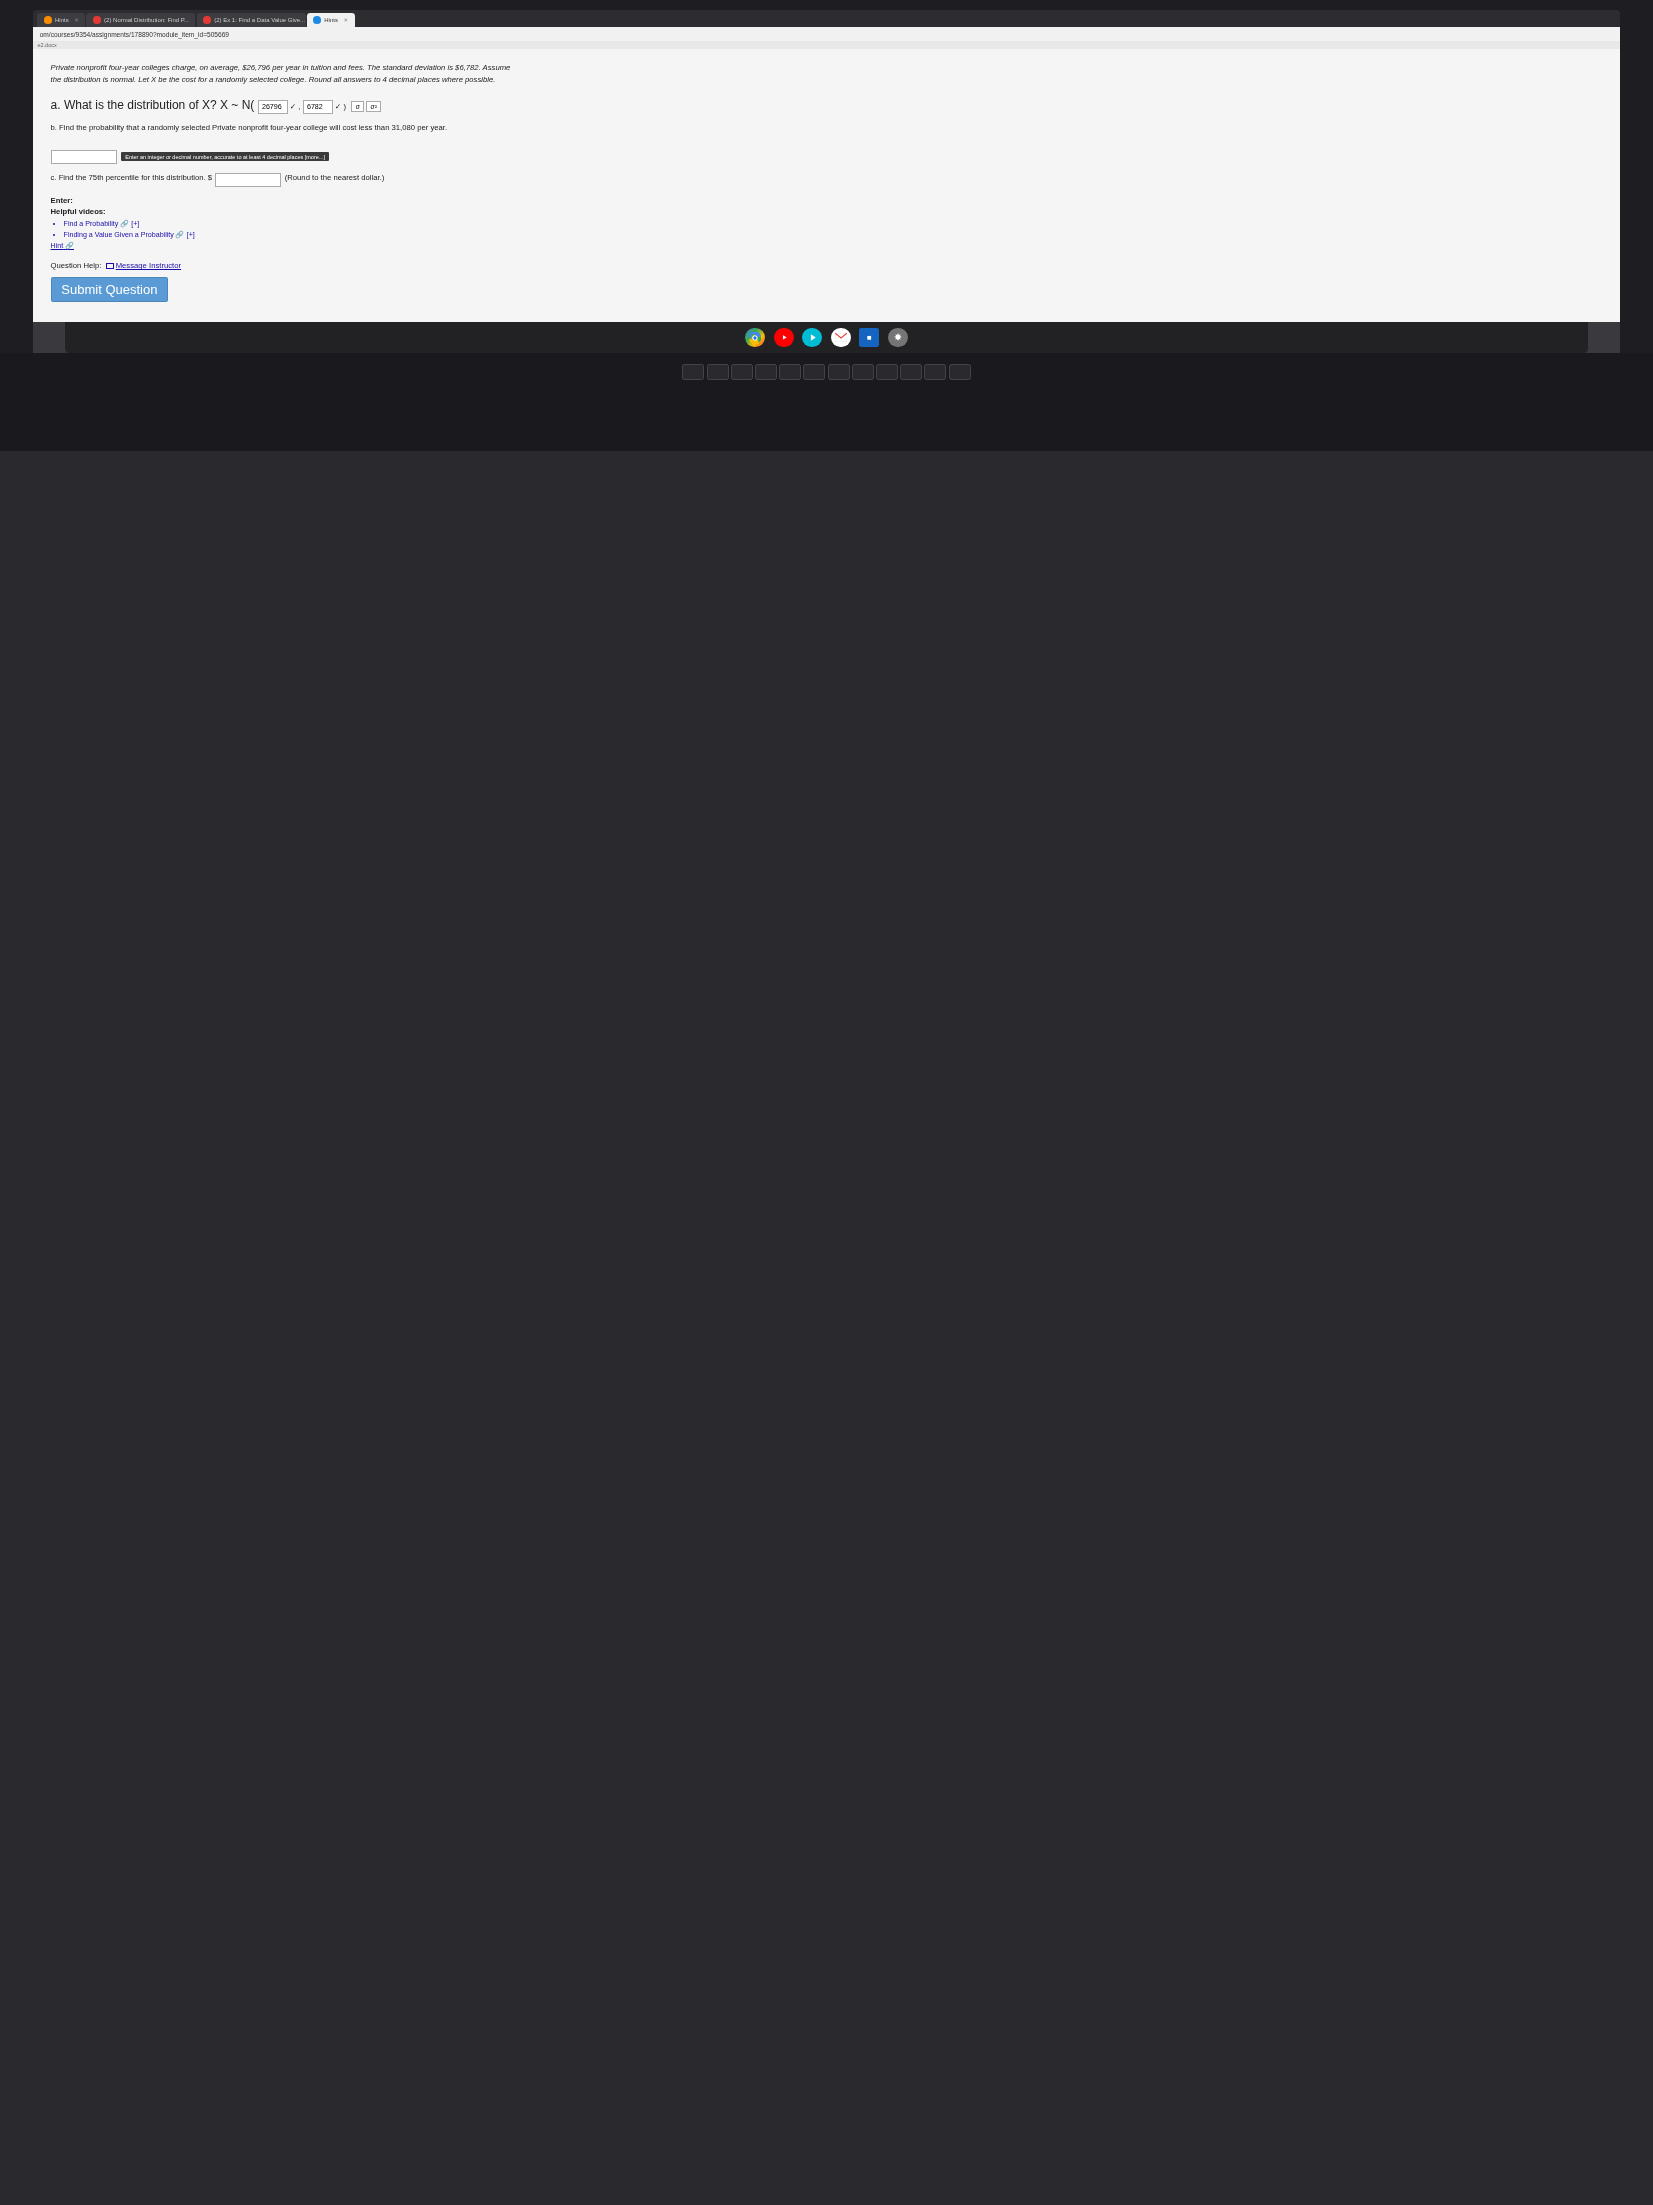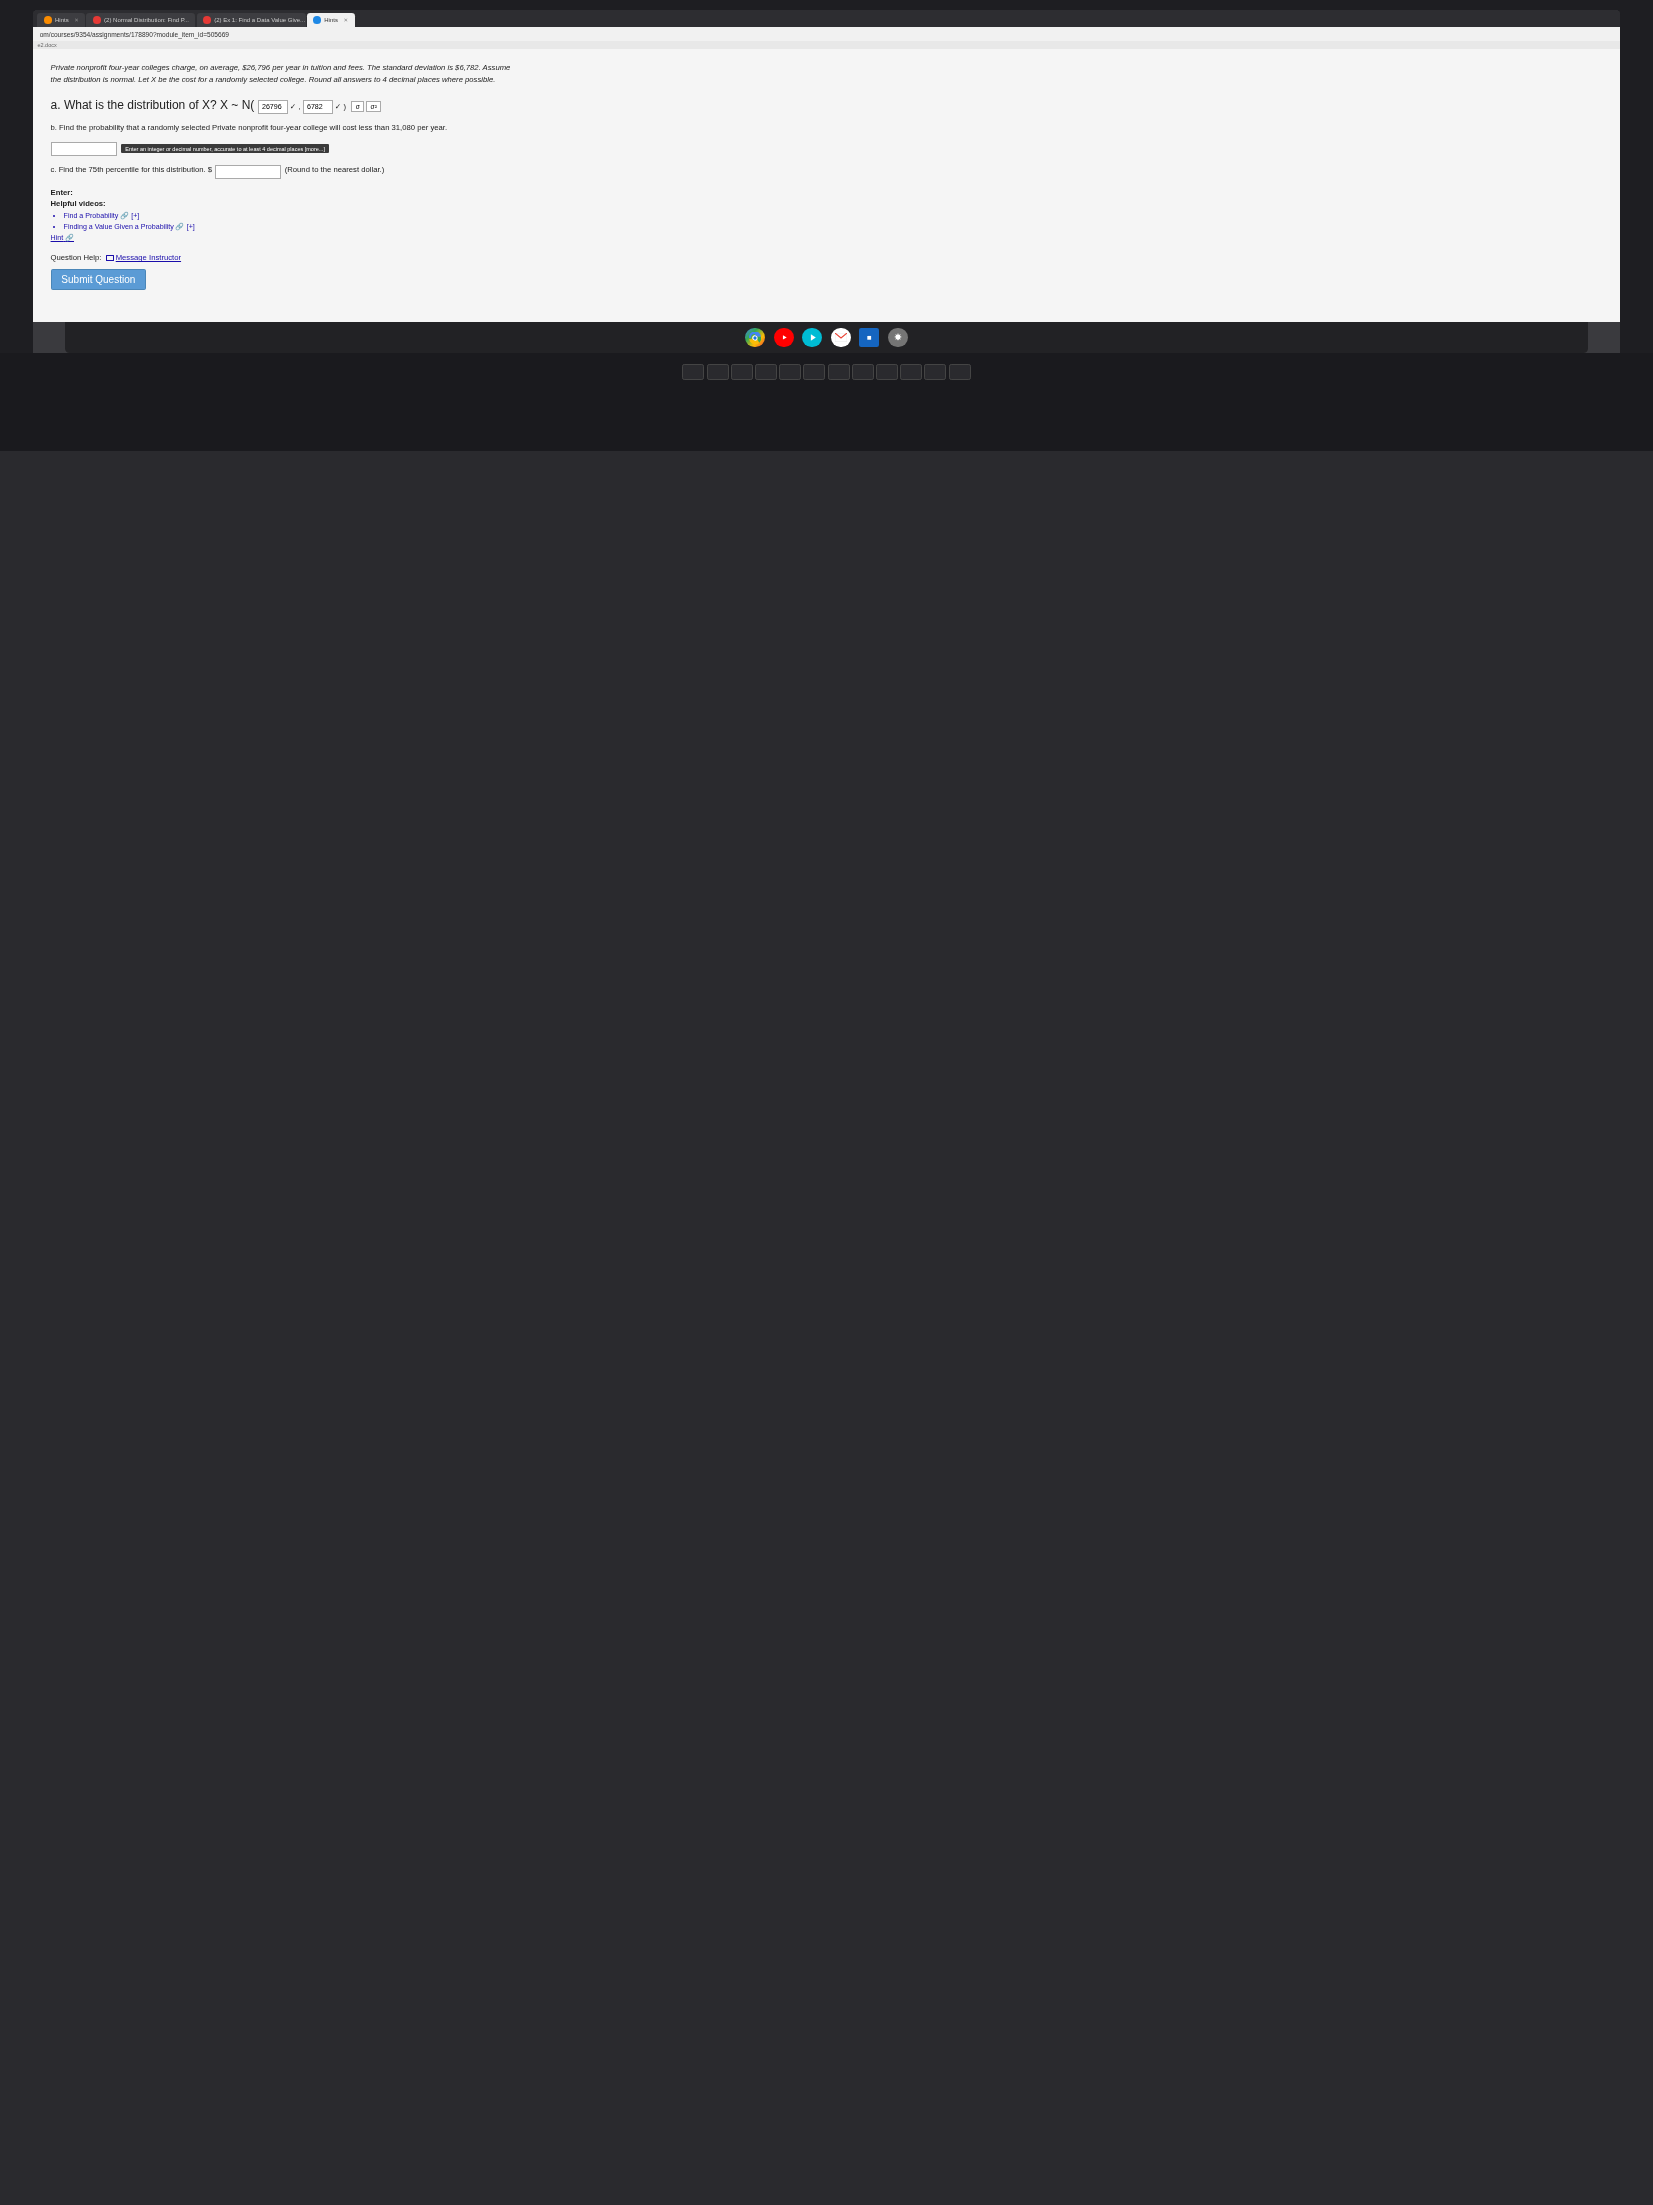--- a/index.html
+++ b/index.html
@@ -168,21 +168,21 @@
       background: white;
       padding: 1.1px 3.3px;
       font-size: 6.6px;
       cursor: pointer;
     }
 
     .part-b-row {
       display: flex;
       align-items: flex-start;
       flex-direction: column;
-      gap: 10px;
+      gap: 18px;
     }
 
     .part-b-input-wrap {
       position: relative;
       display: inline-block;
     }
 
     .hint-section {
       margin-top: 8.8px;
       font-size: 7.7px;
@@ -249,21 +249,21 @@
       position: relative;
       vertical-align: middle;
     }
 
     .submit-btn {
       margin-top: 6.6px;
       background: #5b9bd5;
       color: white;
       border: 0.5px solid #4a86b8;
       padding: 3.8px 9.8px;
-      font-size: 10px;
+      font-size: 13px;
       cursor: pointer;
       border-radius: 1.6px;
     }
 
     
     .taskbar {
       display: flex;
       justify-content: center;
       align-items: center;
       gap: 8.8px;

